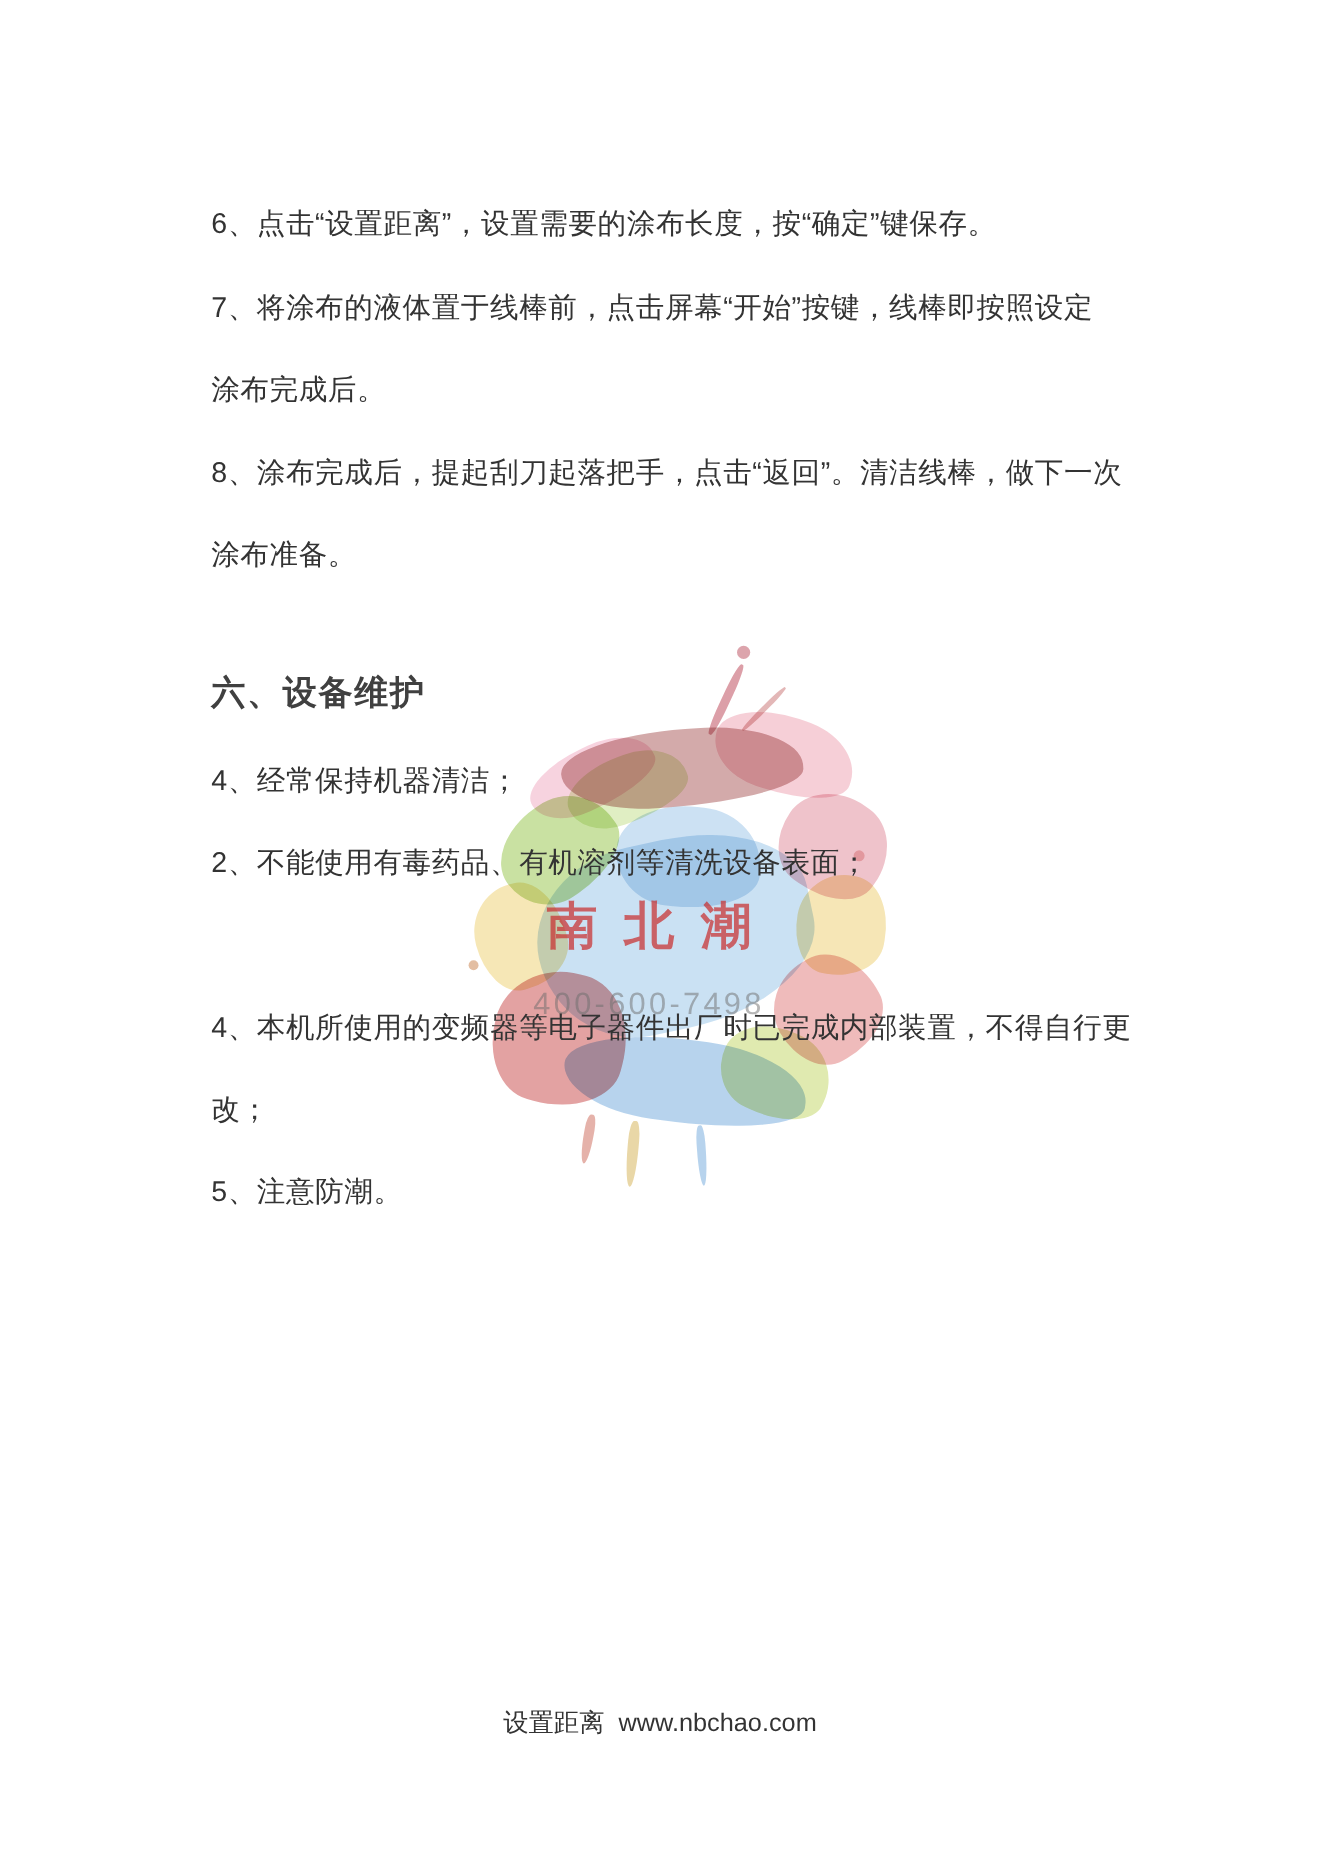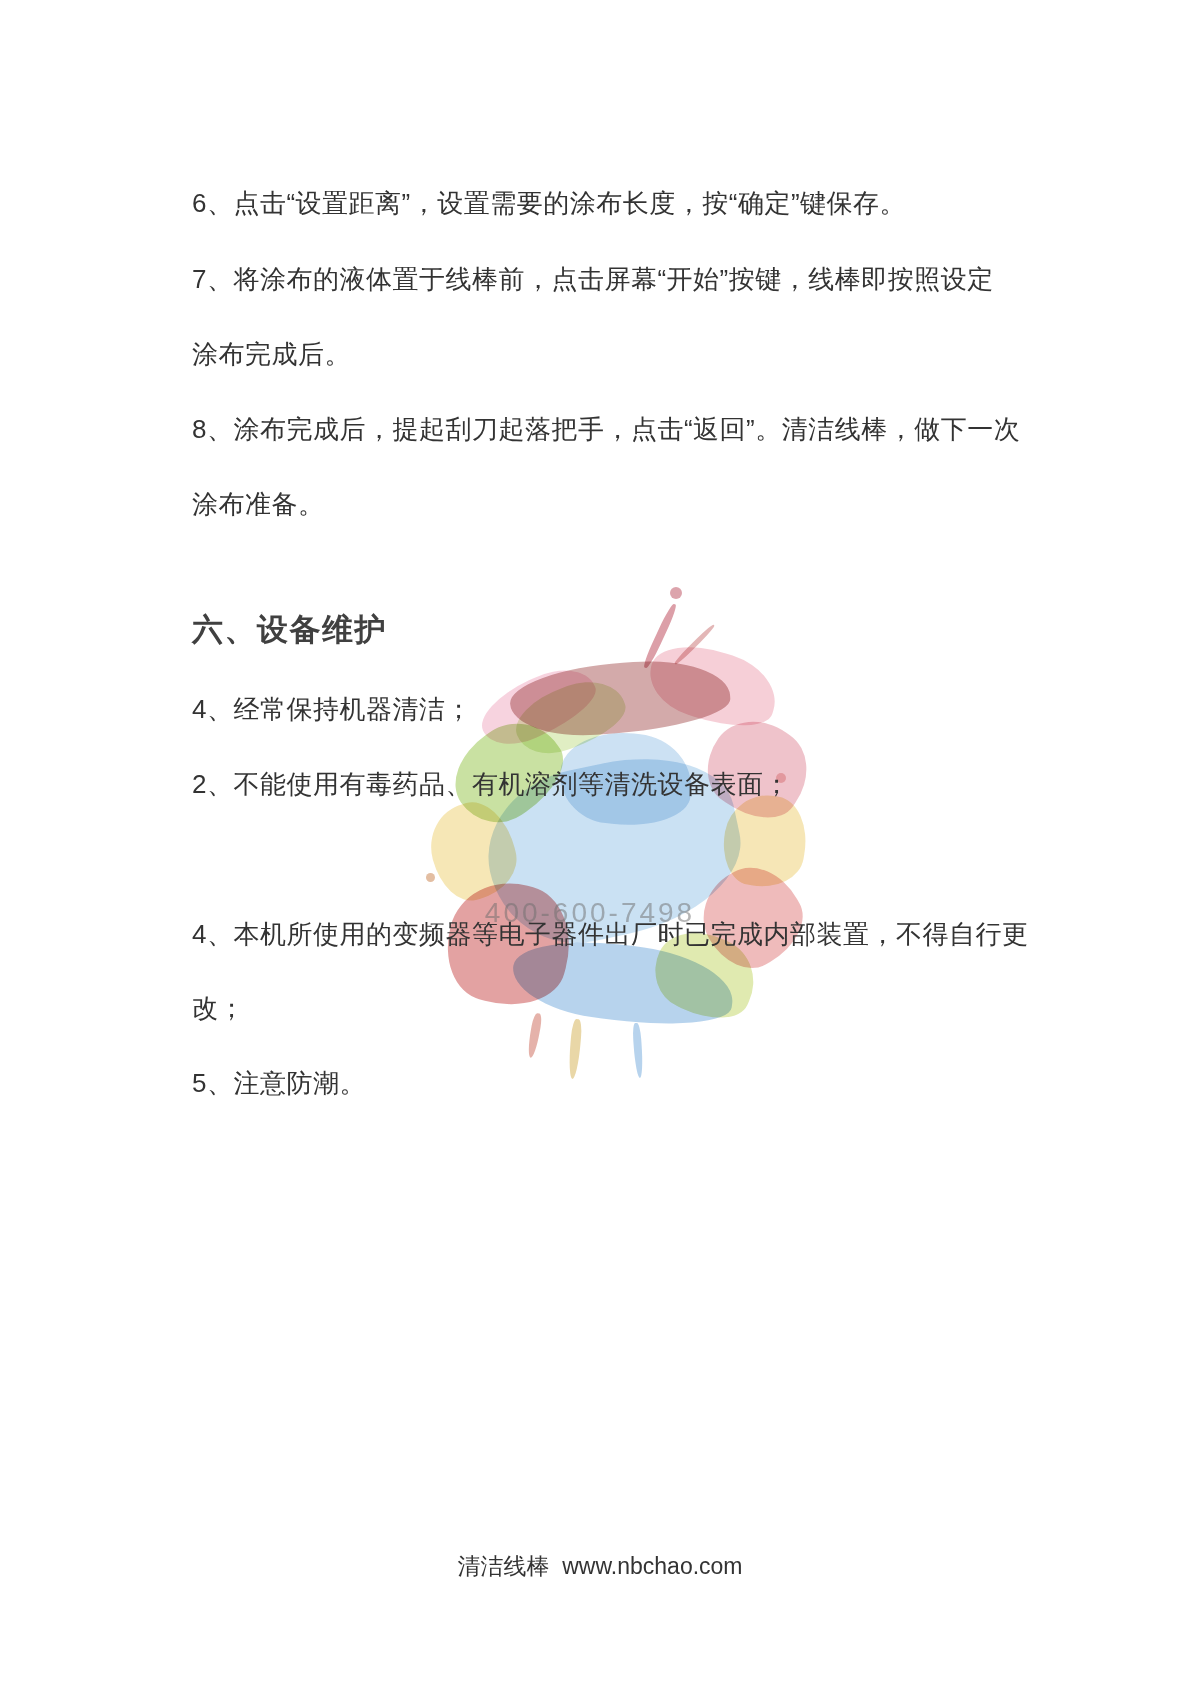--- a/index.html
+++ b/index.html
@@ -114,32 +114,33 @@
     <div class="blob" style="left:236px;top:-44px;width:8px;height:70px;background:#c05060;opacity:.55;transform:rotate(25deg);border-radius:40%;"></div>
     <div class="blob" style="left:272px;top:-28px;width:5px;height:55px;background:#c87070;opacity:.5;transform:rotate(45deg);border-radius:40%;"></div>
     <div class="blob" style="left:250px;top:-58px;width:12px;height:12px;background:#c05868;opacity:.55;border-radius:50%;"></div>
     <div class="blob" style="left:356px;top:128px;width:10px;height:10px;background:#e8a0a0;opacity:.6;border-radius:50%;"></div>
     <div class="blob" style="left:6px;top:228px;width:9px;height:9px;background:#cc8855;opacity:.55;border-radius:50%;"></div>
 
     <div class="blob" style="left:150px;top:374px;width:10px;height:60px;background:#d4b050;opacity:.5;transform:rotate(5deg);border-radius:40% 40% 50% 50%/30% 30% 60% 60%;"></div>
     <div class="blob" style="left:214px;top:378px;width:8px;height:55px;background:#6fa8dc;opacity:.5;transform:rotate(-4deg);border-radius:40% 40% 50% 50%/30% 30% 60% 60%;"></div>
     <div class="blob" style="left:110px;top:368px;width:9px;height:45px;background:#cc6655;opacity:.5;transform:rotate(10deg);border-radius:40% 40% 50% 50%/30% 30% 60% 60%;"></div>
 
+    <div class="wm-text wm-cn">南北潮</div>
     <div class="wm-text wm-phone">400-600-7498</div>
   </div>
 
   <div class="line" style="top:189px">6、点击“设置距离”，设置需要的涂布长度，按“确定”键保存。</div>
   <div class="line" style="top:265px">7、将涂布的液体置于线棒前，点击屏幕“开始”按键，线棒即按照设定</div>
   <div class="line" style="top:340px">涂布完成后。</div>
   <div class="line" style="top:415px">8、涂布完成后，提起刮刀起落把手，点击“返回”。清洁线棒，做下一次</div>
   <div class="line" style="top:490px">涂布准备。</div>
 
   <div class="line heading" style="top:612px">六、设备维护</div>
 
   <div class="line" style="top:695px">4、经常保持机器清洁；</div>
   <div class="line" style="top:770px">2、不能使用有毒药品、有机溶剂等清洗设备表面；</div>
   <div class="line" style="top:920px">4、本机所使用的变频器等电子器件出厂时已完成内部装置，不得自行更</div>
   <div class="line" style="top:994px">改；</div>
   <div class="line" style="top:1069px">5、注意防潮。</div>
 
-  <div class="footer">清洁线棒  www.nbchao.com</div>
+  <div class="footer">设置距离  www.nbchao.com</div>
 
 </div>
 
 </body></html>

